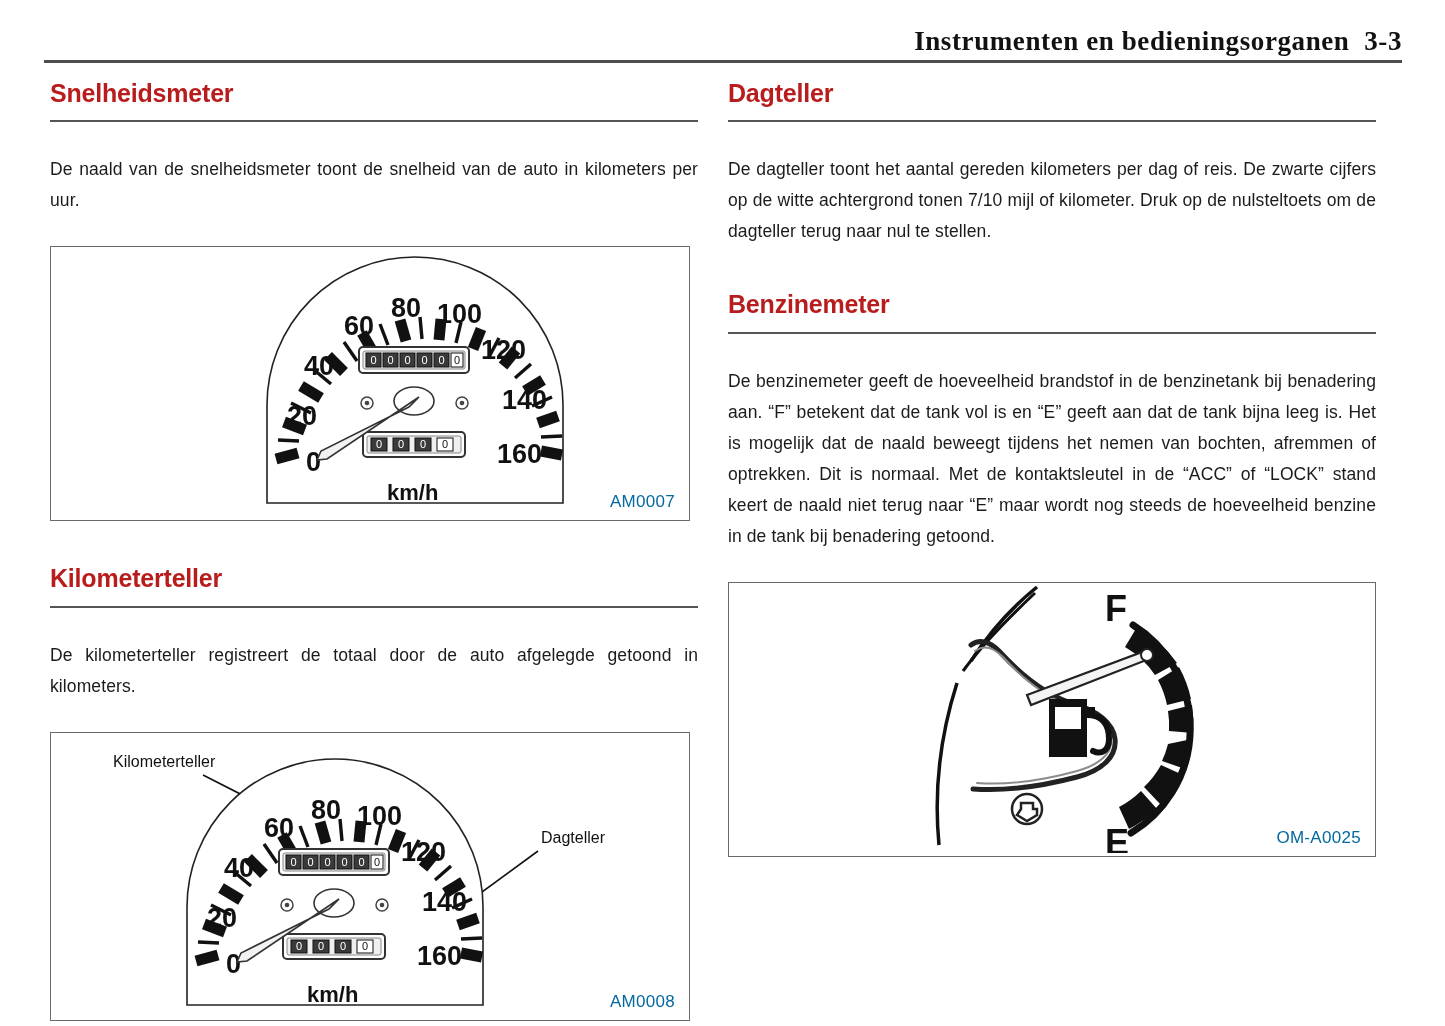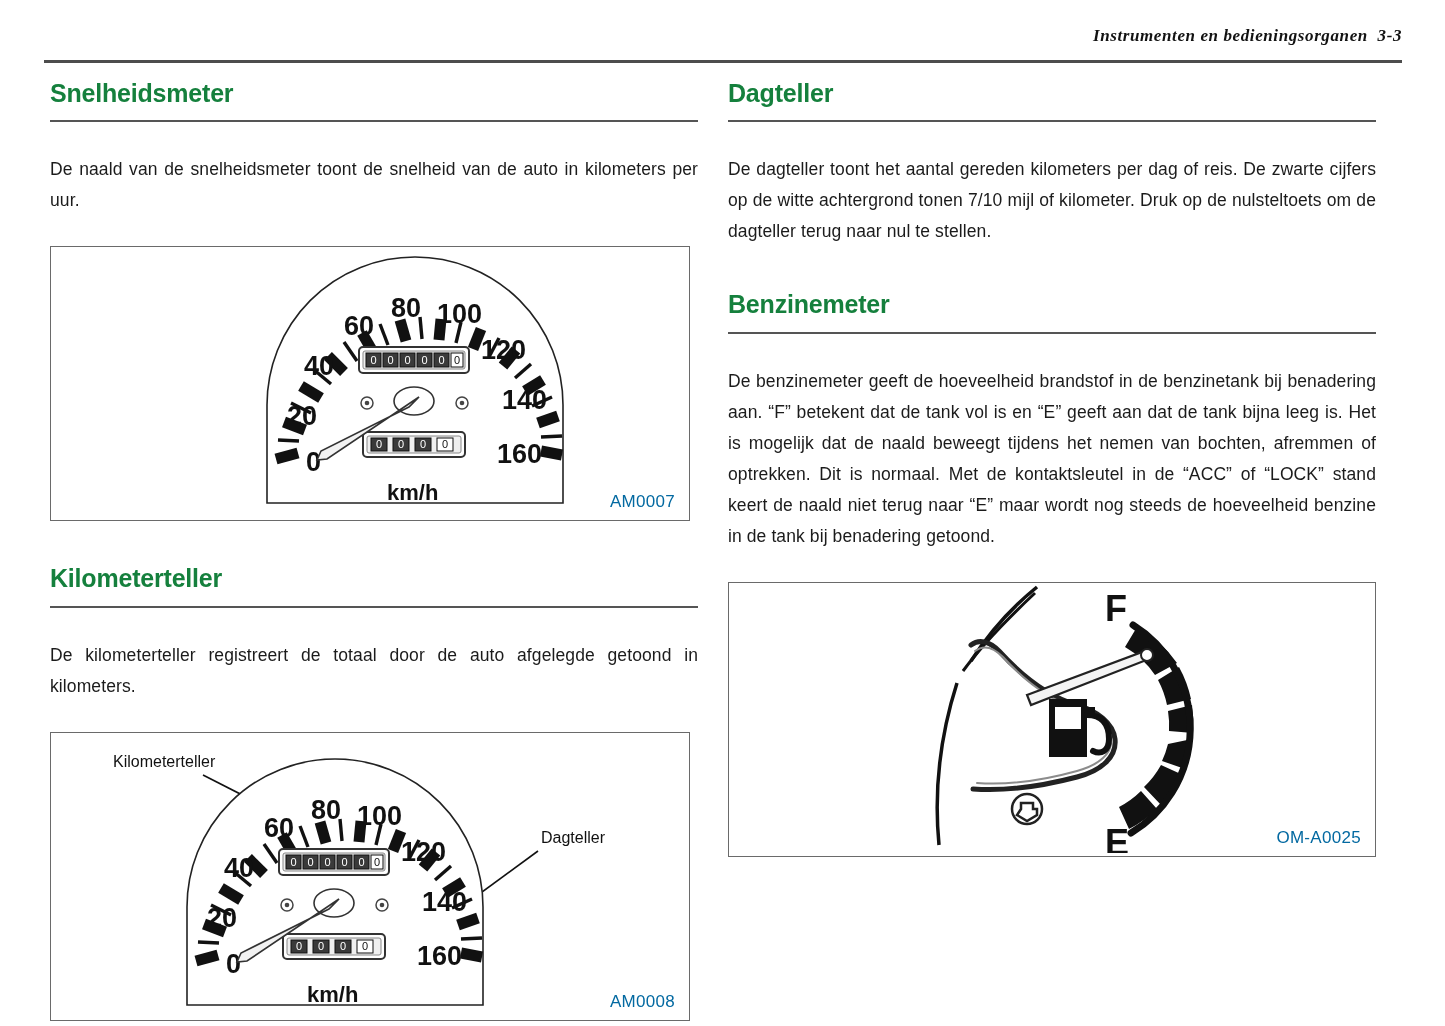--- a/index.html
+++ b/index.html
@@ -23,22 +23,21 @@
     top: 26px;
     width: 1358px;
     height: 40px;
   }
   #header-title {
     position: absolute;
     right: 0;
     top: 0;
     font-family: "Liberation Serif", serif;
     font-weight: bold;
-    font-style: italic;
-    font-size: 17px;
+    font-size: 27px;
     letter-spacing: 0.6px;
     white-space: nowrap;
     color: #121212;
   }
   #header-rule {
     position: absolute;
     left: 0;
     top: 34px;
     width: 1358px;
     height: 3px;
@@ -52,21 +51,21 @@
     width: 648px;
   }
   #col-left  { left: 50px; }
   #col-right { left: 728px; }
 
   h2.section-heading {
     margin: 0;
     font-size: 25px;
     font-weight: bold;
     letter-spacing: -0.2px;
-    color: #15803d;
+    color: #b91c1c;
     line-height: 1.05;
   }
   .heading-rule {
     margin-top: 14px;
     height: 2px;
     background: #555;
     width: 100%;
   }
   p.body-text {
     margin: 32px 0 0 0;

